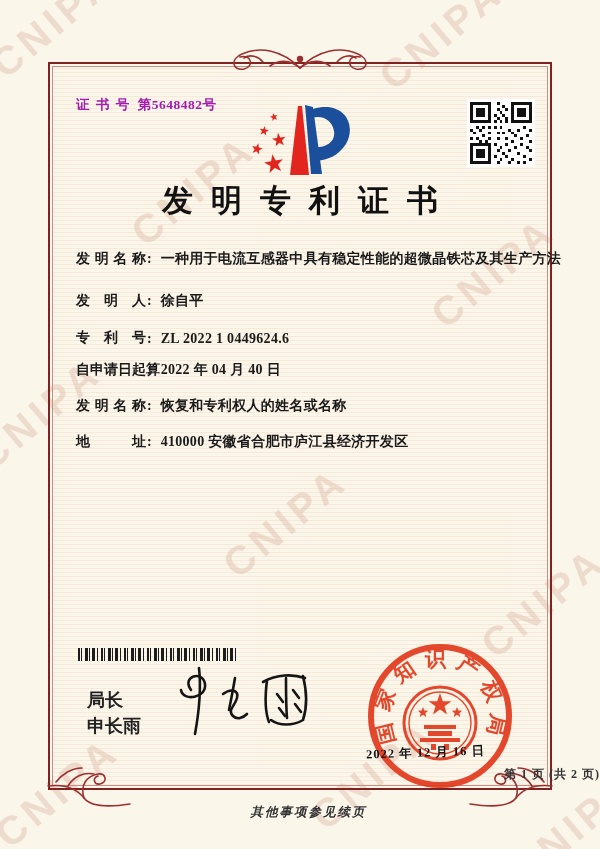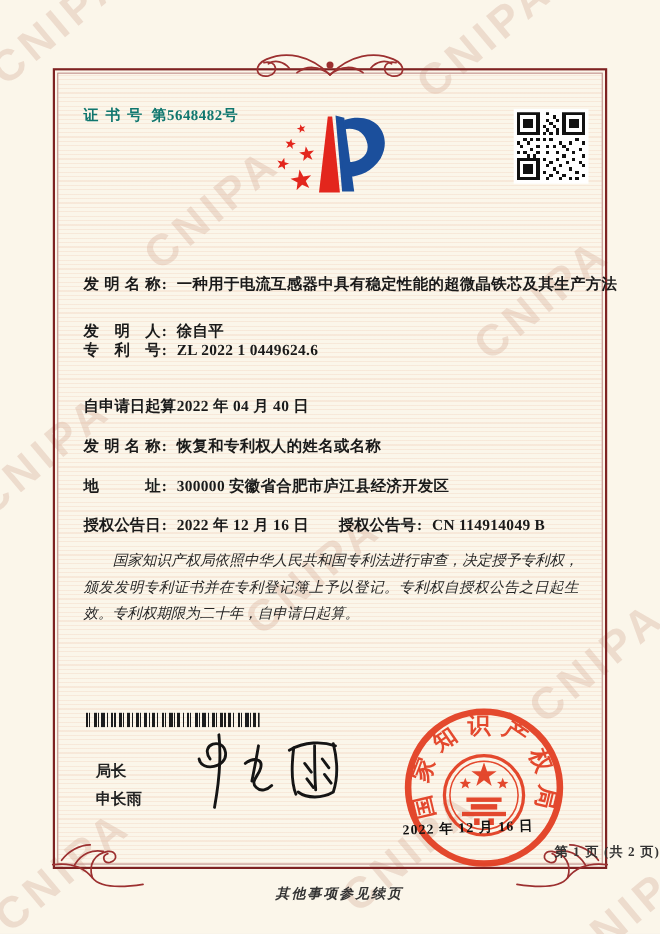--- a/index.html
+++ b/index.html
@@ -14,21 +14,21 @@
   
   .frame{position:absolute;z-index:2;left:48px;top:62px;width:504px;height:728px;
          border:2px solid #7e2222;box-sizing:border-box;}
   .frame-inner{position:absolute;left:2px;top:2px;right:2px;bottom:2px;
          border:1px solid #c08f8a;
          background:repeating-linear-gradient(0deg,rgba(233,178,150,0.20) 0px,rgba(233,178,150,0.20) 1px,transparent 1px,transparent 4px);}
   .flourish{position:absolute;z-index:3;pointer-events:none;}
 
   
   .cert-no{position:absolute;z-index:4;left:76px;top:96px;font-size:13.5px;font-weight:600;
-           letter-spacing:1.5px;color:#0f766e;}
+           letter-spacing:1.5px;color:#a21caf;}
   .cert-no .num{margin-left:7px;letter-spacing:0.5px;}
   .logo{position:absolute;z-index:4;left:243px;top:101px;}
   .qr{position:absolute;z-index:4;left:467px;top:99px;background:#fff;padding:3px;}
   .title{position:absolute;z-index:4;left:0;right:0;top:180px;text-align:center;
          font-size:31px;font-weight:bold;color:#111;letter-spacing:18px;text-indent:18px;}
 
   
   .frow{position:absolute;z-index:4;left:76px;width:460px;font-size:14px;font-weight:600;
         color:#1a1a1a;white-space:nowrap;}
   .flabel{display:inline-block;width:70px;text-align:justify;text-align-last:justify;vertical-align:bottom;}
@@ -45,21 +45,21 @@
   .barcode{position:absolute;z-index:4;left:78px;top:648px;width:158px;height:13px;
     background:repeating-linear-gradient(90deg,
       #1c1c1c 0 2px,transparent 2px 3px,
       #1c1c1c 3px 4px,transparent 4px 7px,
       #1c1c1c 7px 10px,transparent 10px 11px,
       #1c1c1c 11px 12px,transparent 12px 14px,
       #1c1c1c 14px 17px,transparent 17px 19px,
       #1c1c1c 19px 20px,transparent 20px 23px);}
 
   
-  .sig-block{position:absolute;z-index:4;left:87px;top:687px;font-size:14px;font-weight:bold;
+  .sig-block{position:absolute;z-index:4;left:87px;top:687px;font-size:18px;font-weight:bold;
              color:#222;line-height:26px;font-family:"Liberation Sans","DejaVu Sans",sans-serif;}
   .sig-script{position:absolute;z-index:4;left:163px;top:660px;}
   .seal{position:absolute;z-index:5;left:365px;top:641px;width:150px;height:150px;}
   .seal-date{position:absolute;z-index:6;left:366px;top:744px;width:150px;font-size:12.5px;
              font-weight:bold;color:#111;letter-spacing:1px;transform:rotate(-2deg);white-space:nowrap;}
 
   
   .page-no{position:absolute;z-index:4;left:0;right:0;top:766px;text-align:right;
            font-size:12px;font-weight:600;color:#333;letter-spacing:1px;}
   .footer-note{position:absolute;z-index:4;left:17px;right:0;top:804px;text-align:center;
@@ -142,48 +142,42 @@
       M8,6h1v1h-1z M10,6h1v1h-1z M12,6h1v1h-1z M6,8h1v1h-1z M6,10h1v1h-1z M6,12h1v1h-1z
       M9,0h1v1h-1z M11,1h1v1h-1z M9,2h1v1h-1z M12,2h1v1h-1z M10,3h1v1h-1z M8,4h1v1h-1z M11,4h1v1h-1z M9,5h1v1h-1z M12,5h1v1h-1z
       M2,8h1v1h-1z M4,8h1v1h-1z M0,9h1v1h-1z M3,9h1v1h-1z M1,10h1v1h-1z M4,11h1v1h-1z M0,12h1v1h-1z M2,12h1v1h-1z M3,13h1v1h-1z M5,13h1v1h-1z
       M8,8h1v1h-1z M10,8h1v1h-1z M13,9h1v1h-1z M9,10h1v1h-1z M11,10h1v1h-1z M14,10h1v1h-1z M16,9h1v1h-1z M18,8h1v1h-1z M20,9h1v1h-1z
       M15,11h1v1h-1z M17,12h1v1h-1z M19,11h1v1h-1z M20,13h1v1h-1z M9,12h1v1h-1z M12,12h1v1h-1z M14,13h1v1h-1z
       M8,14h1v1h-1z M10,15h1v1h-1z M12,14h1v1h-1z M15,15h1v1h-1z M17,14h1v1h-1z M19,15h1v1h-1z M20,16h1v1h-1z
       M9,16h1v1h-1z M11,17h1v1h-1z M13,16h1v1h-1z M16,17h1v1h-1z M18,18h1v1h-1z M20,19h1v1h-1z
       M8,18h1v1h-1z M10,19h1v1h-1z M12,18h1v1h-1z M14,19h1v1h-1z M16,20h1v1h-1z M9,20h1v1h-1z M13,20h1v1h-1z M18,20h1v1h-1z"></path>
   </svg>
 
+  <div class="title">发明专利证书</div>
 
   <div class="frow" style="top:250px">
     <span class="flabel">发明名称</span><span class="fcolon">:</span><span class="fvalue">一种用于电流互感器中具有稳定性能的超微晶铁芯及其生产方法</span>
   </div>
   <div class="frow" style="top:292px">
     <span class="flabel">发明人</span><span class="fcolon">:</span><span class="fvalue">徐自平</span>
   </div>
-  <div class="frow" style="top:310px">
+  <div class="frow" style="top:329px">
     <span class="flabel">专利号</span><span class="fcolon">:</span><span class="fvalue">ZL 2022 1 0449624.6</span>
   </div>
   <div class="frow" style="top:361px">
     <span class="flabel">自申请日起算</span><span class="fcolon">:</span><span class="fvalue">2022 年 04 月 40 日</span>
   </div>
   <div class="frow" style="top:397px">
     <span class="flabel">发明名称</span><span class="fcolon">:</span><span class="fvalue">恢复和专利权人的姓名或名称</span>
   </div>
   <div class="frow" style="top:433px">
-    <span class="flabel">地址</span><span class="fcolon">:</span><span class="fvalue">300000  安徽省合肥市庐江县经济开发区</span>
-  </div>
-  <div class="frow" style="top:469px">
-    <span class="flabel">授权公告日</span><span class="fcolon">:</span><span class="fvalue">2022 年 12 月 16 日</span>
-    <span class="grant2">
-      <span class="flabel">授权公告号</span><span class="fcolon">:</span><span class="fvalue">CN 114914049 B</span>
-    </span>
+    <span class="flabel">地址</span><span class="fcolon">:</span><span class="fvalue">410000  安徽省合肥市庐江县经济开发区</span>
   </div>
 
   <div class="paras">
-    <p>国家知识产权局依照中华人民共和国专利法进行审查，决定授予专利权，颁发发明专利证书并在专利登记簿上予以登记。专利权自授权公告之日起生效。专利权期限为二十年，自申请日起算。</p>
   </div>
 
   <div class="barcode"></div>
 
   <div class="sig-block">
     <div>局长</div>
     <div>申长雨</div>
   </div>
 
   <svg class="sig-script" width="160" height="78" viewBox="0 0 160 78">

